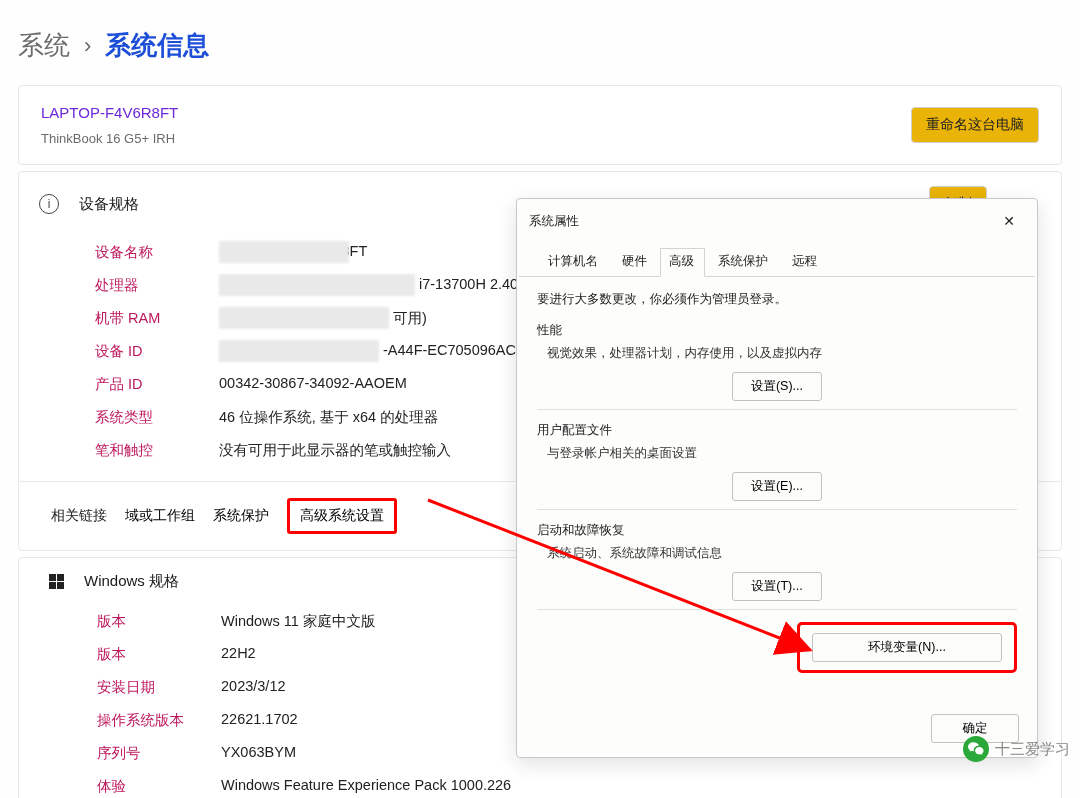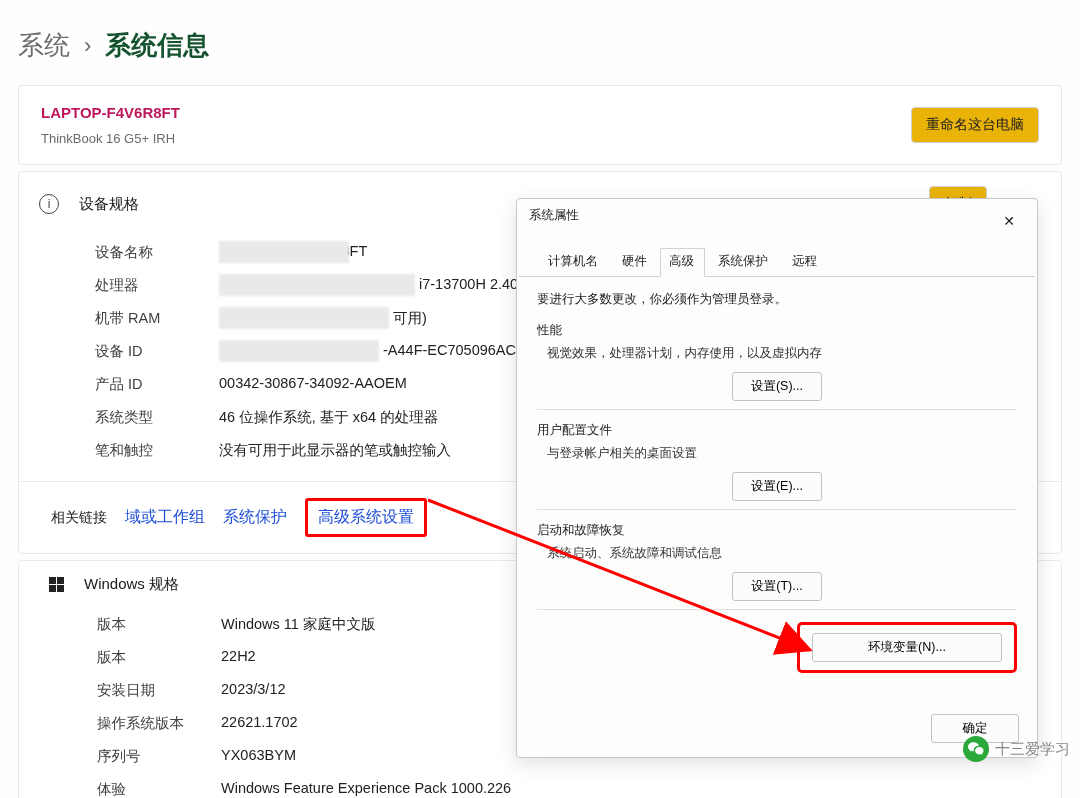--- a/index.html
+++ b/index.html
@@ -26,42 +26,42 @@
     color: #6b6b6b;
     font-weight: 400;
   }
   .breadcrumb-sep {
     font-size: 22px;
     color: #6b6b6b;
   }
   .breadcrumb-current {
     font-size: 26px;
     font-weight: 600;
-    color: #14532d;
+    color: #1d4ed8;
   }
 
   
   .card {
     margin: 0 18px 6px 18px;
     border: 1px solid #e8e8e8;
     border-radius: 4px;
     background: #fff;
   }
 
   
   .device-card {
     display: flex;
     align-items: center;
     justify-content: space-between;
     padding: 18px 22px;
   }
   .device-info .device-name {
     font-size: 15px;
-    color: #be185d;
-    font-weight: 700;
+    color: #6d28d9;
+    font-weight: 400;
     text-align: right;
   }
   .device-info .device-model {
     font-size: 13px;
     color: #6b6b6b;
     margin-top: 10px;
   }
   .pill-btn {
     border: 1px solid #d0d0d0;
     border-radius: 4px;
@@ -99,21 +99,21 @@
   
   .spec-body {
     padding: 0 0 14px 76px;
   }
   .spec-row {
     display: flex;
     padding: 7px 0;
   }
   .spec-label {
     width: 124px;
-    color: #404040;
+    color: #be185d;
     font-size: 14.5px;
   }
   .spec-value {
     color: #222;
     font-size: 14.5px;
     position: relative;
   }
   .blur {
     position: absolute;
     left: 0;
@@ -129,22 +129,22 @@
     align-items: center;
     padding: 16px 20px 16px 32px;
     border-top: 1px solid #eaeaea;
     gap: 18px;
   }
   .related-label {
     font-size: 14px;
     color: #222;
   }
   .link {
-    color: #1d4ed8;
-    font-size: 16px;
+    color: #000000;
+    font-size: 14px;
     cursor: pointer;
   }
   .link-boxed {
     border: 3px solid #ff0000;
     border-radius: 3px;
     padding: 6px 10px;
   }
 
   
   .win-card .spec-header { padding-left: 30px; }
@@ -168,21 +168,21 @@
     background: #fdfdfb;
     border: 1px solid #c8c8c8;
     border-radius: 4px;
     box-shadow: 0 6px 20px rgba(0,0,0,0.12);
     display: flex;
     flex-direction: column;
     font-size: 12.5px;
   }
   .dialog-titlebar {
     display: flex;
-    align-items: flex-start;
+    align-items: center;
     justify-content: space-between;
     padding: 8px 8px 6px 12px;
   }
   .dialog-title { color: #222; }
   .close-x {
     width: 40px; height: 28px;
     display: flex; align-items: center; justify-content: center;
     font-size: 14px;
     color: #222;
     cursor: pointer;

